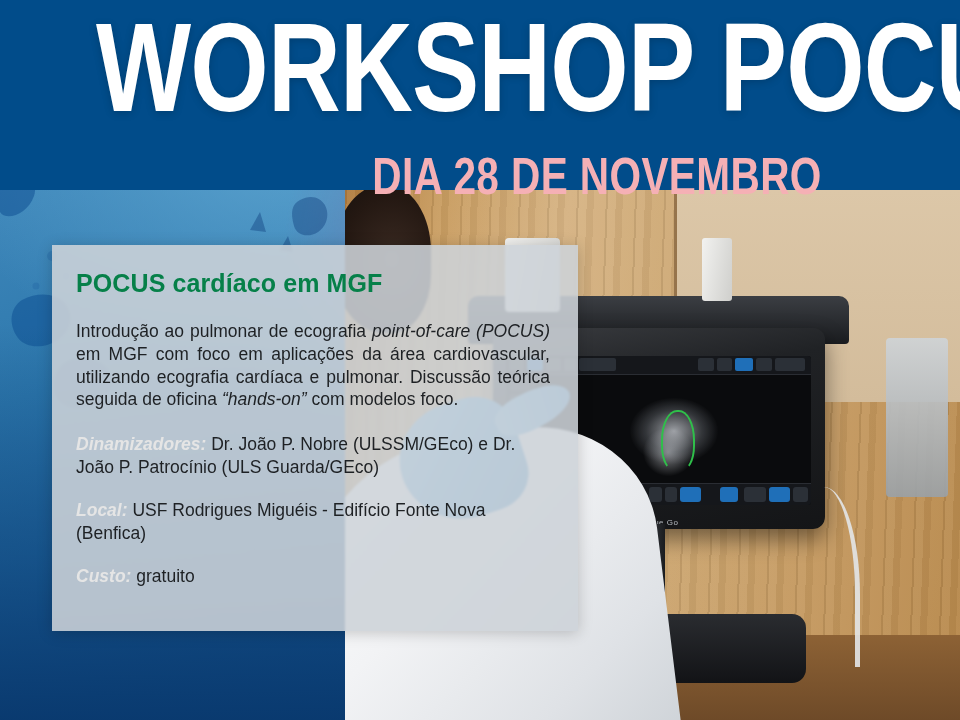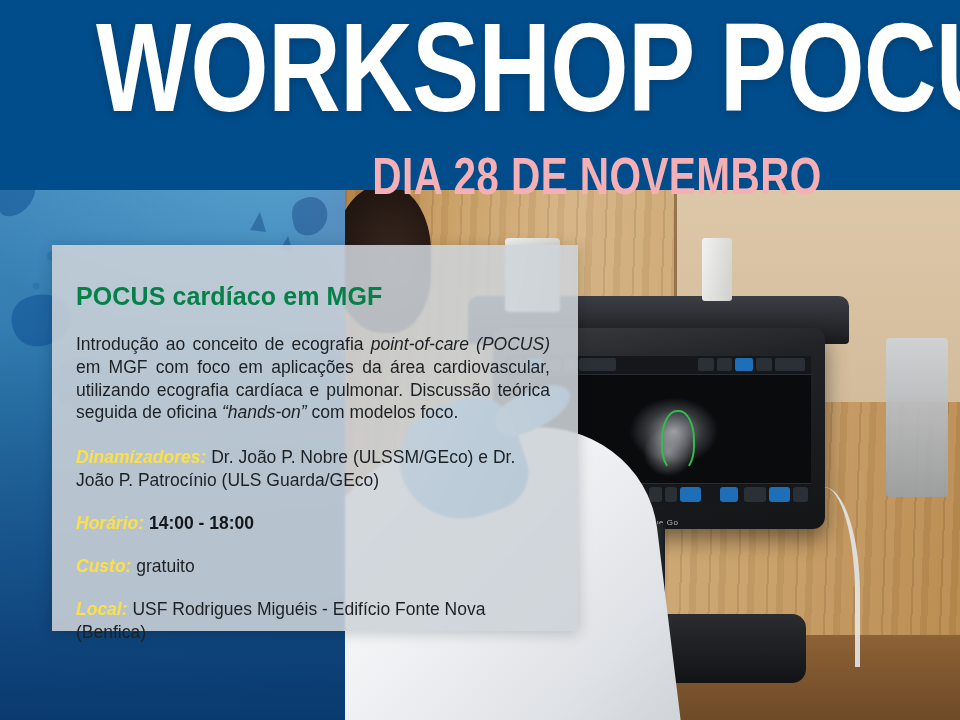--- a/index.html
+++ b/index.html
@@ -243,21 +243,21 @@
     padding-left:300px;
     box-sizing:border-box;
   }
 
   
   .card{
     position:absolute;
     left:52px;top:245px;width:526px;height:386px;
     background:rgba(205,211,216,.88);
     box-shadow:0 2px 14px rgba(0,0,0,.20);
-    padding:37px 28px 0 24px;
+    padding:24px 28px 0 24px;
     box-sizing:border-box;
     backdrop-filter:blur(1px);
   }
   .card-title{
     color:#068049;
     font-size:25px;
     font-weight:700;
     margin:0 0 22px 0;
     letter-spacing:.1px;
   }
@@ -269,21 +269,21 @@
     margin:0 0 22px 0;
   }
   .card-para i{}
   .line{
     color:#1e2124;
     font-size:17.5px;
     line-height:1.32;
     margin:0 0 20px 0;
   }
   .line .lbl{
-    color:#fde047;
+    color:#e5e5e5;
     font-weight:700;
     font-style:italic;
   }
   .line .val-b{font-weight:700;color:#15181b;}
 </style>
 </head>
 <body>
 
 <div class="poster">
 
@@ -430,34 +430,31 @@
 
   <div class="headline">WORKSHOP POCUS</div>
 
   <div class="subhead">DIA 28 DE NOVEMBRO</div>
 
   <div class="card">
 
     <h1 class="card-title">POCUS cardíaco em MGF</h1>
 
     <p class="card-para">
-      <span>Introdução ao conceito de ecografia </span><i>point-of-care (POCUS)</i><span> em MGF com foco em aplicações da área cardiovascular, utilizando ecografia cardíaca e pulmonar. Discussão teórica seguida de oficina </span><i>“hands-on”</i><span> com modelos foco.</span>
+      <span>Introdução ao pulmonar de ecografia </span><i>point-of-care (POCUS)</i><span> em MGF com foco em aplicações da área cardiovascular, utilizando ecografia cardíaca e pulmonar. Discussão teórica seguida de oficina </span><i>“hands-on”</i><span> com modelos foco.</span>
     </p>
 
     <p class="line">
       <span class="lbl">Dinamizadores:</span><span> Dr. João P. Nobre (ULSSM/GEco) e Dr. João P. Patrocínio (ULS Guarda/GEco)</span>
     </p>
 
+
     <p class="line">
-      <span class="lbl">Horário:</span><span class="val-b"> 14:00 - 18:00</span>
+      <span class="lbl">Local:</span><span> USF Rodrigues Miguéis - Edifício Fonte Nova (Benfica)</span>
     </p>
 
     <p class="line">
       <span class="lbl">Custo:</span><span> gratuito</span>
     </p>
 
-    <p class="line">
-      <span class="lbl">Local:</span><span> USF Rodrigues Miguéis - Edifício Fonte Nova (Benfica)</span>
-    </p>
-
   </div>
 
 </div>
 
 </body></html>

